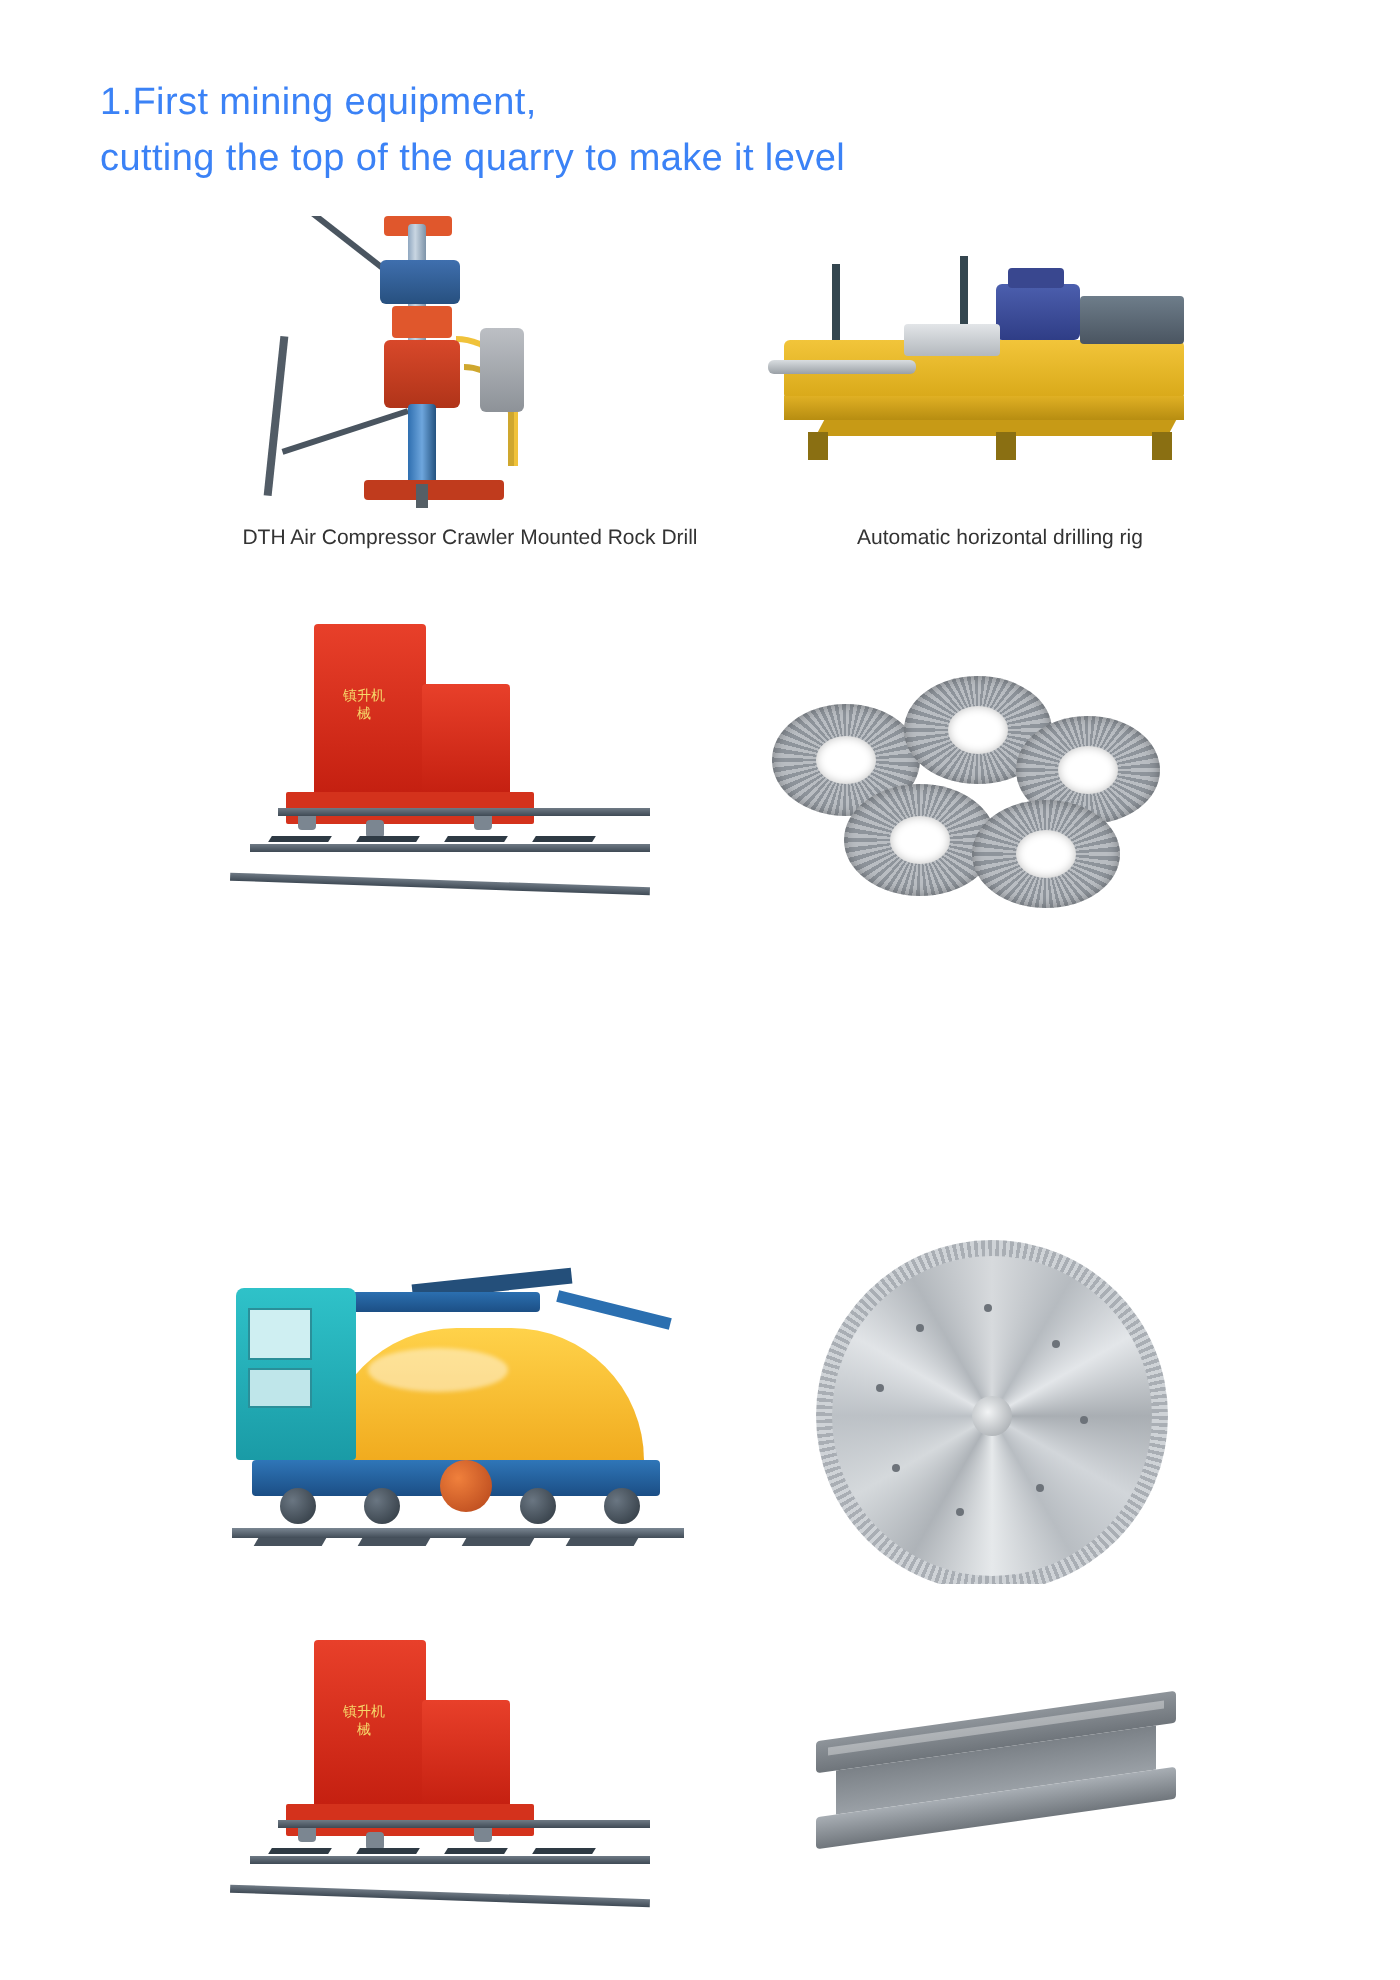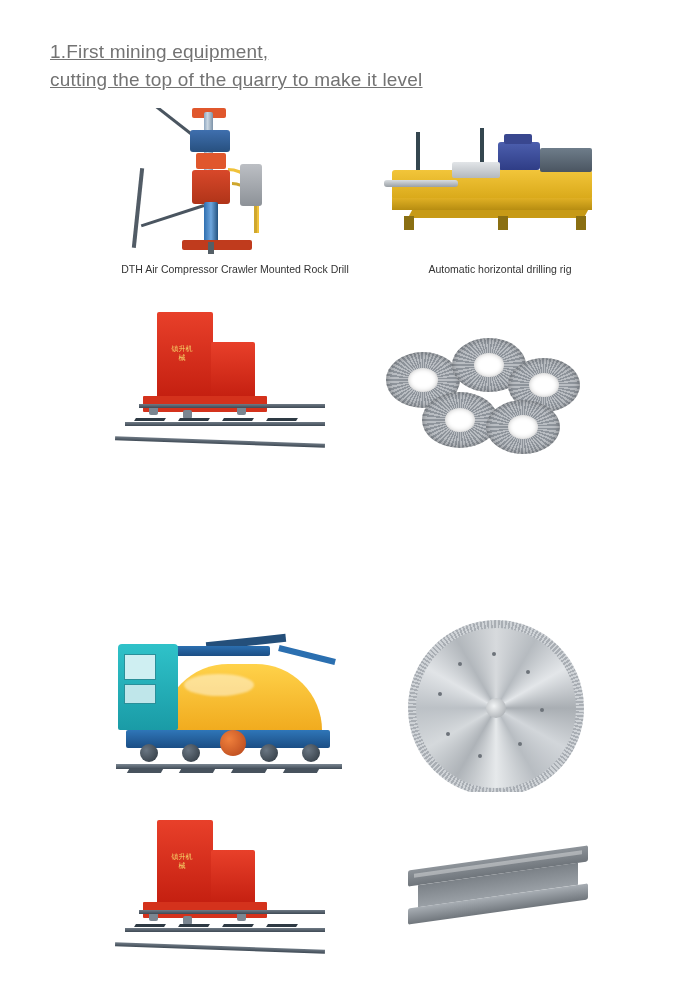--- a/index.html
+++ b/index.html
@@ -20,25 +20,24 @@
     height: 990px;
     position: relative;
     box-sizing: border-box;
   }
 
   
   .section-heading {
     position: absolute;
     font-size: 19px;
     line-height: 28px;
-    color: #737373;
+    color: #3b82f6;
     font-weight: 400;
     white-space: pre-line;
     letter-spacing: 0.2px;
-    text-decoration: underline;
   }
   #heading-1 { left: 50px; top: 38px; width: 600px; }
   #heading-2 { left: 36px; top: 508px; width: 640px; }
 
   
   .figure {
     position: absolute;
   }
   .figure .caption {
     text-align: center;

